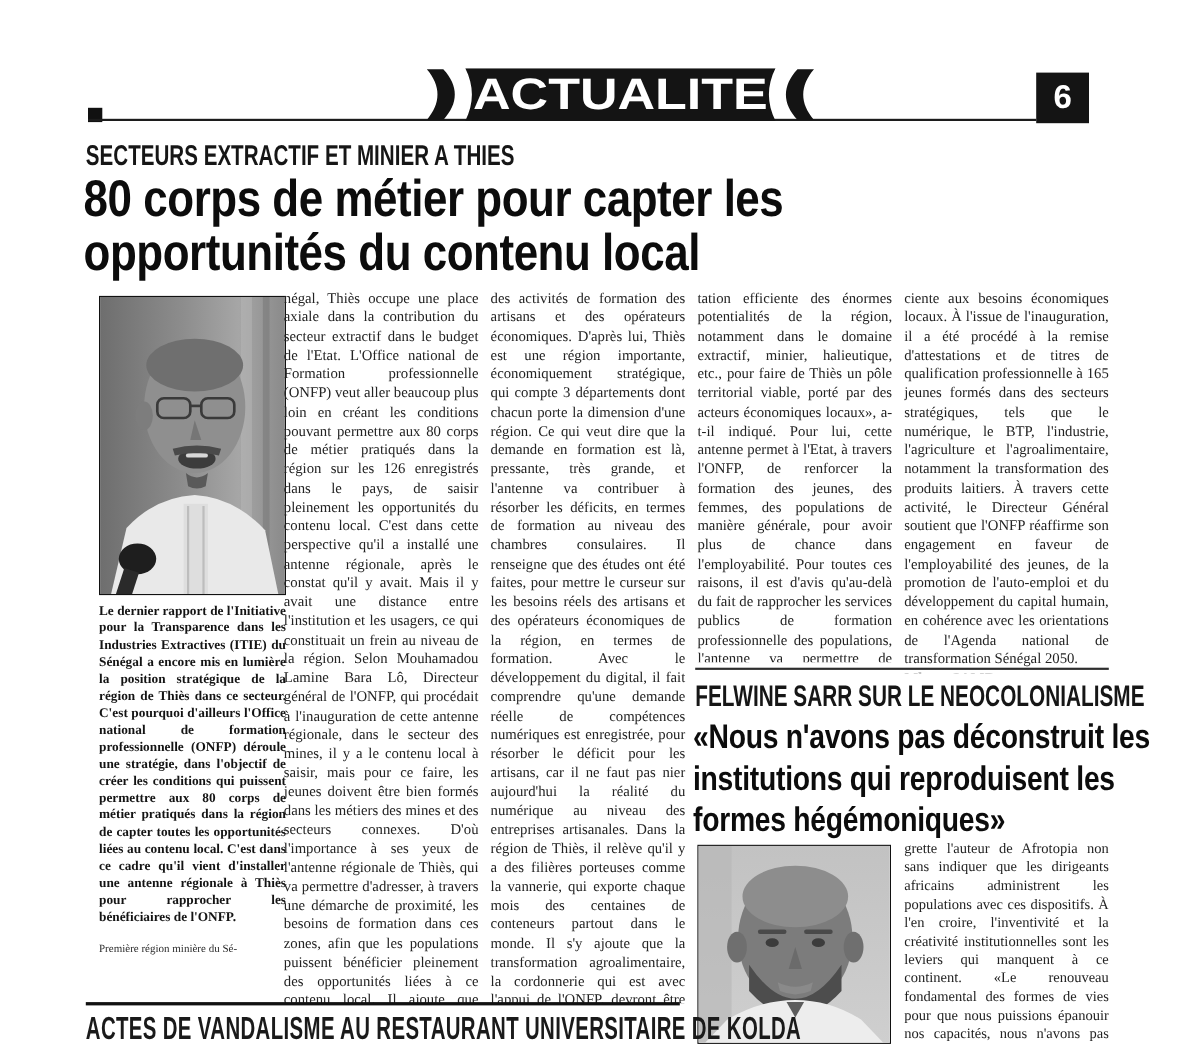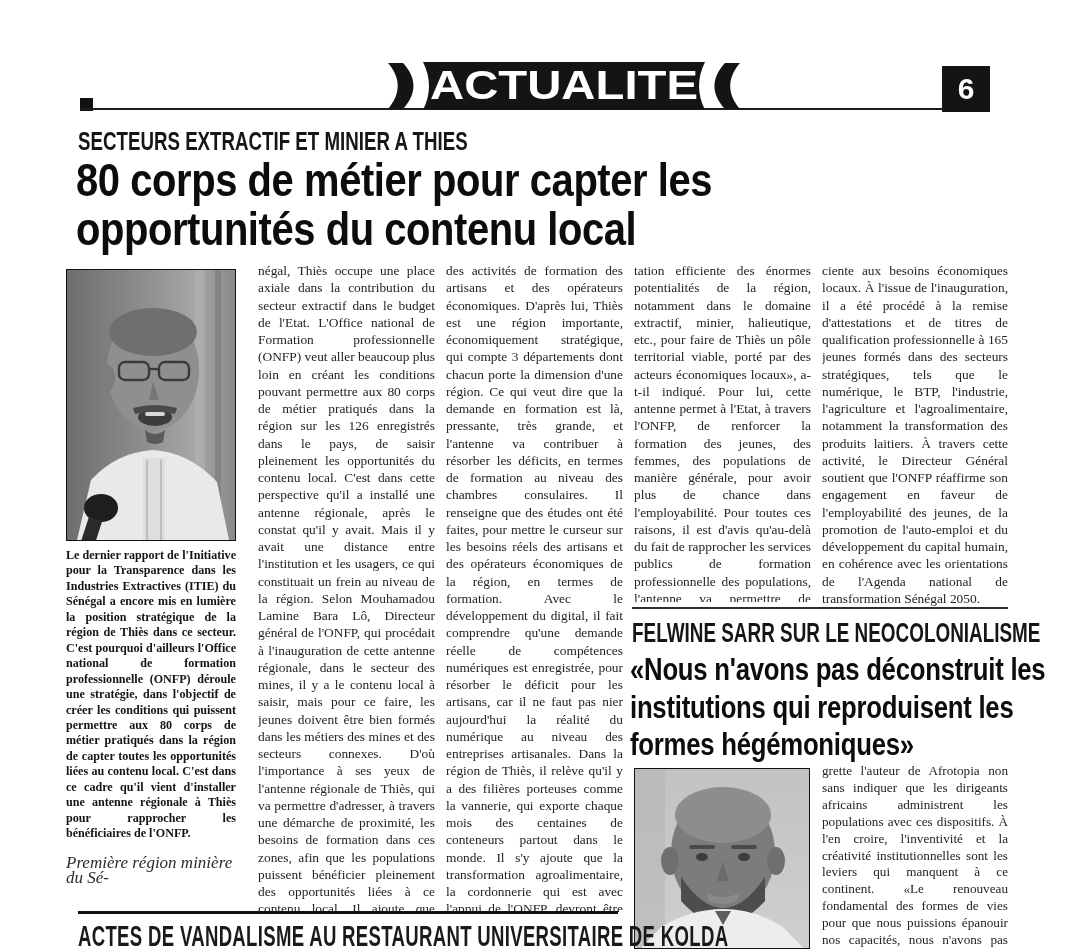--- a/index.html
+++ b/index.html
@@ -24,31 +24,31 @@
   .kicker1{left:78px;top:126px;font-size:26px;font-weight:bold;color:#161616;transform:scaleX(0.72);}
   .headline1{
     left:76px;top:155px;width:860px;
     font-family:"Liberation Sans",sans-serif;font-weight:bold;
     font-size:47px;line-height:49px;letter-spacing:-0.5px;color:#0c0c0c;
     transform:scaleX(0.85);transform-origin:0 0;
   }
   .headline1 div{white-space:nowrap;}
   
   .col{top:262px;text-align:justify;font-size:13.4px;line-height:17.25px;color:#232323;}
-  .col1{left:66px;width:170px;}
+  .col1{left:90px;width:170px;}
   .col2{left:258px;width:177px;height:650px;overflow:hidden;}
   .col3{left:446px;width:177px;height:650px;overflow:hidden;}
   .col4{left:634px;width:177px;height:340px;overflow:hidden;}
   .col5{left:822px;width:186px;height:350px;overflow:hidden;}
   .photo1{margin-top:7px;width:168px;height:270px;border:1px solid #111;display:block;}
   .caption{
     margin-top:7px;font-weight:bold;font-size:12.1px;line-height:15.45px;
     text-align:justify;color:#141414;
   }
-  .col1-tail{margin-top:13px;font-size:17px;line-height:15.6px;color:#2c2c2c;text-align:left;font-style:italic;}
+  .col1-tail{margin-top:13px;font-size:10px;line-height:15.6px;color:#2c2c2c;text-align:left;}
   .byline{font-weight:bold;text-align:left;font-size:13.5px;margin-top:1px;color:#141414;}
   
   .rule2{left:632px;top:607px;width:376px;height:2px;background:#2e2e2e;}
   .kicker2{left:632px;top:618px;font-size:27px;font-weight:bold;color:#161616;transform:scaleX(0.70);}
   .headline2{
     left:630px;top:651px;
     font-family:"Liberation Sans",sans-serif;font-weight:bold;
     font-size:31px;line-height:37.5px;letter-spacing:-0.3px;color:#0c0c0c;
     transform:scaleX(0.83);transform-origin:0 0;
   }

